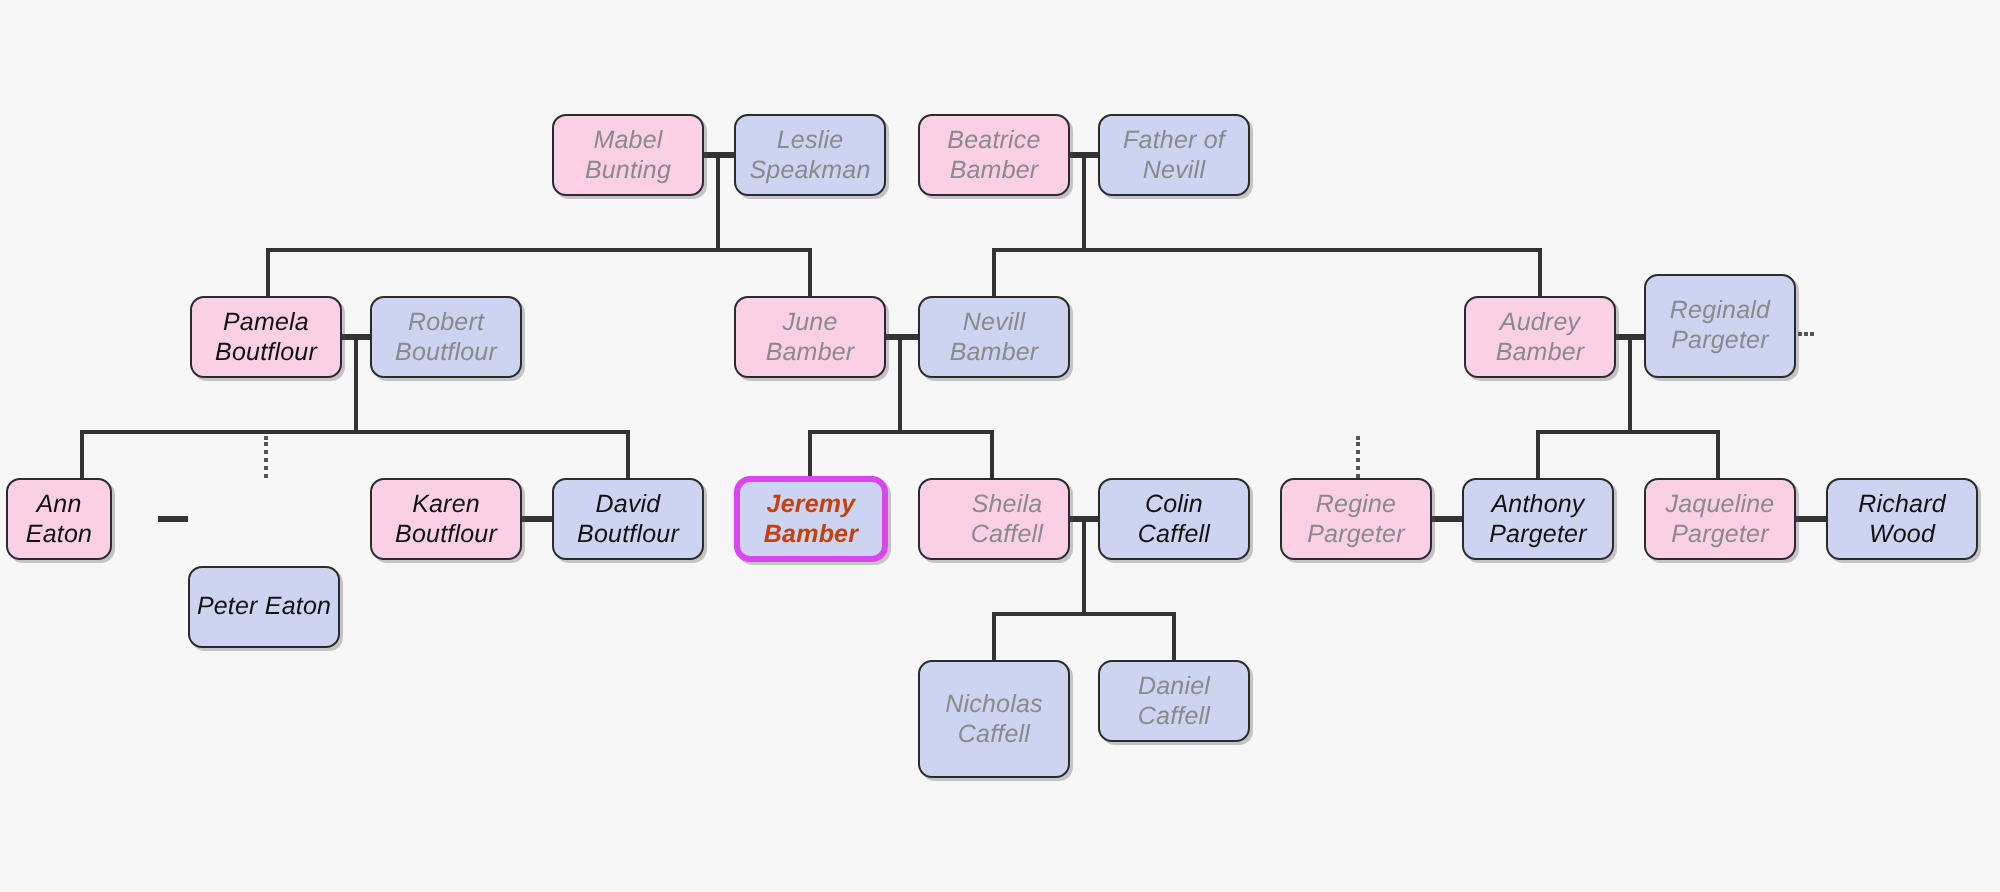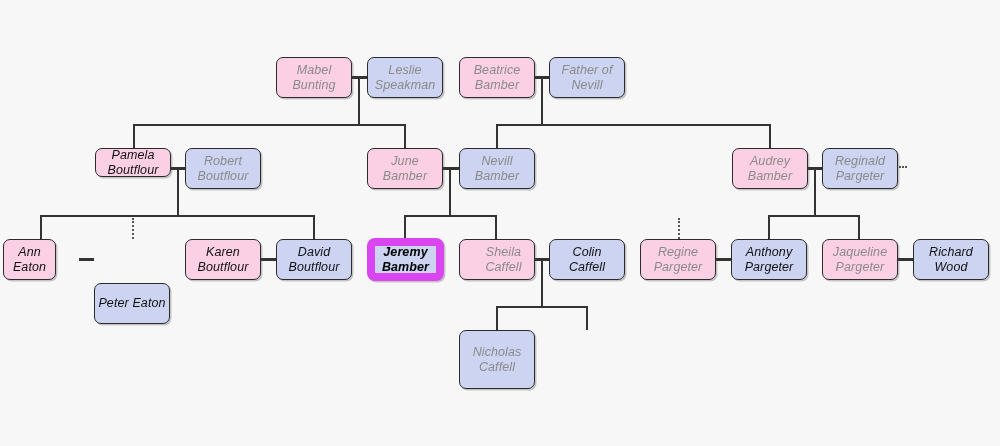--- a/index.html
+++ b/index.html
@@ -35,24 +35,24 @@
     box-shadow: 1.5px 1.5px 0px rgba(80,80,90,0.30);
     z-index: 3;
     padding: 0 3px;
     user-select: none;
   }
   .node.female { background: #fbd0e4; }
   .node.male   { background: #ccd4f2; }
   .node.alive  { color: #111111; }
   .node.dec    { color: #8a8a8a; }
   .node.focus {
-    border: 8px solid #d946ef;
+    border: 3px solid #d946ef;
     border-radius: 8px;
     font-weight: bold;
-    color: #000000;
+    color: #c2410c;
   }
   .node .nm { display: block; white-space: pre-line; }
 
   .edge {
     position: absolute;
     background: #333333;
     z-index: 1;
   }
   .edge.h { height: 2px; }
   .edge.v { width: 2px; }
@@ -114,40 +114,40 @@
 Speakman</span>
     </div>
     <div class="node female dec" style="left: 459px; top: 57px; width: 76px; height: 41px;">
       <span class="nm">Beatrice
 Bamber</span>
     </div>
     <div class="node male dec" style="left: 549px; top: 57px; width: 76px; height: 41px;">
       <span class="nm">Father of
 Nevill</span>
     </div>
-    <div class="node female alive" style="left: 95px; top: 148px; width: 76px; height: 29px;">
+    <div class="node female alive" style="left: 95px; top: 148px; width: 76px; height: 41px;">
       <span class="nm">Pamela
 Boutflour</span>
     </div>
     <div class="node male dec" style="left: 185px; top: 148px; width: 76px; height: 41px;">
       <span class="nm">Robert
 Boutflour</span>
     </div>
     <div class="node female dec" style="left: 367px; top: 148px; width: 76px; height: 41px;">
       <span class="nm">June Bamber</span>
     </div>
     <div class="node male dec" style="left: 459px; top: 148px; width: 76px; height: 41px;">
       <span class="nm">Nevill
 Bamber</span>
     </div>
     <div class="node female dec" style="left: 732px; top: 148px; width: 76px; height: 41px;">
       <span class="nm">Audrey
 Bamber</span>
     </div>
-    <div class="node male dec" style="left: 822px; top: 148px; width: 76px; height: 41px;">
+    <div class="node male dec" style="left: 822px; top: 137px; width: 76px; height: 52px;">
       <span class="nm">Reginald
 Pargeter</span>
     </div>
     <div class="node female alive" style="left: 3px; top: 239px; width: 53px; height: 41px;">
       <span class="nm">Ann Eaton</span>
     </div>
     <div class="node male alive" style="left: 94px; top: 239px; width: 76px; height: 41px; margin-top: 44px;">
       <span class="nm">Peter Eaton</span>
     </div>
     <div class="node female alive" style="left: 185px; top: 239px; width: 76px; height: 41px;">
@@ -181,13 +181,16 @@
 Pargeter</span>
     </div>
     <div class="node male alive" style="left: 913px; top: 239px; width: 76px; height: 41px;">
       <span class="nm">Richard
 Wood</span>
     </div>
     <div class="node male dec" style="left: 459px; top: 330px; width: 76px; height: 59px;">
       <span class="nm">Nicholas
 Caffell</span>
     </div>
+    <div class="node male dec" style="left: 549px; top: 330px; width: 76px; height: 41px;">
+      <span class="nm">Daniel Caffell</span>
+    </div>
   </div>
 
 </body></html>

